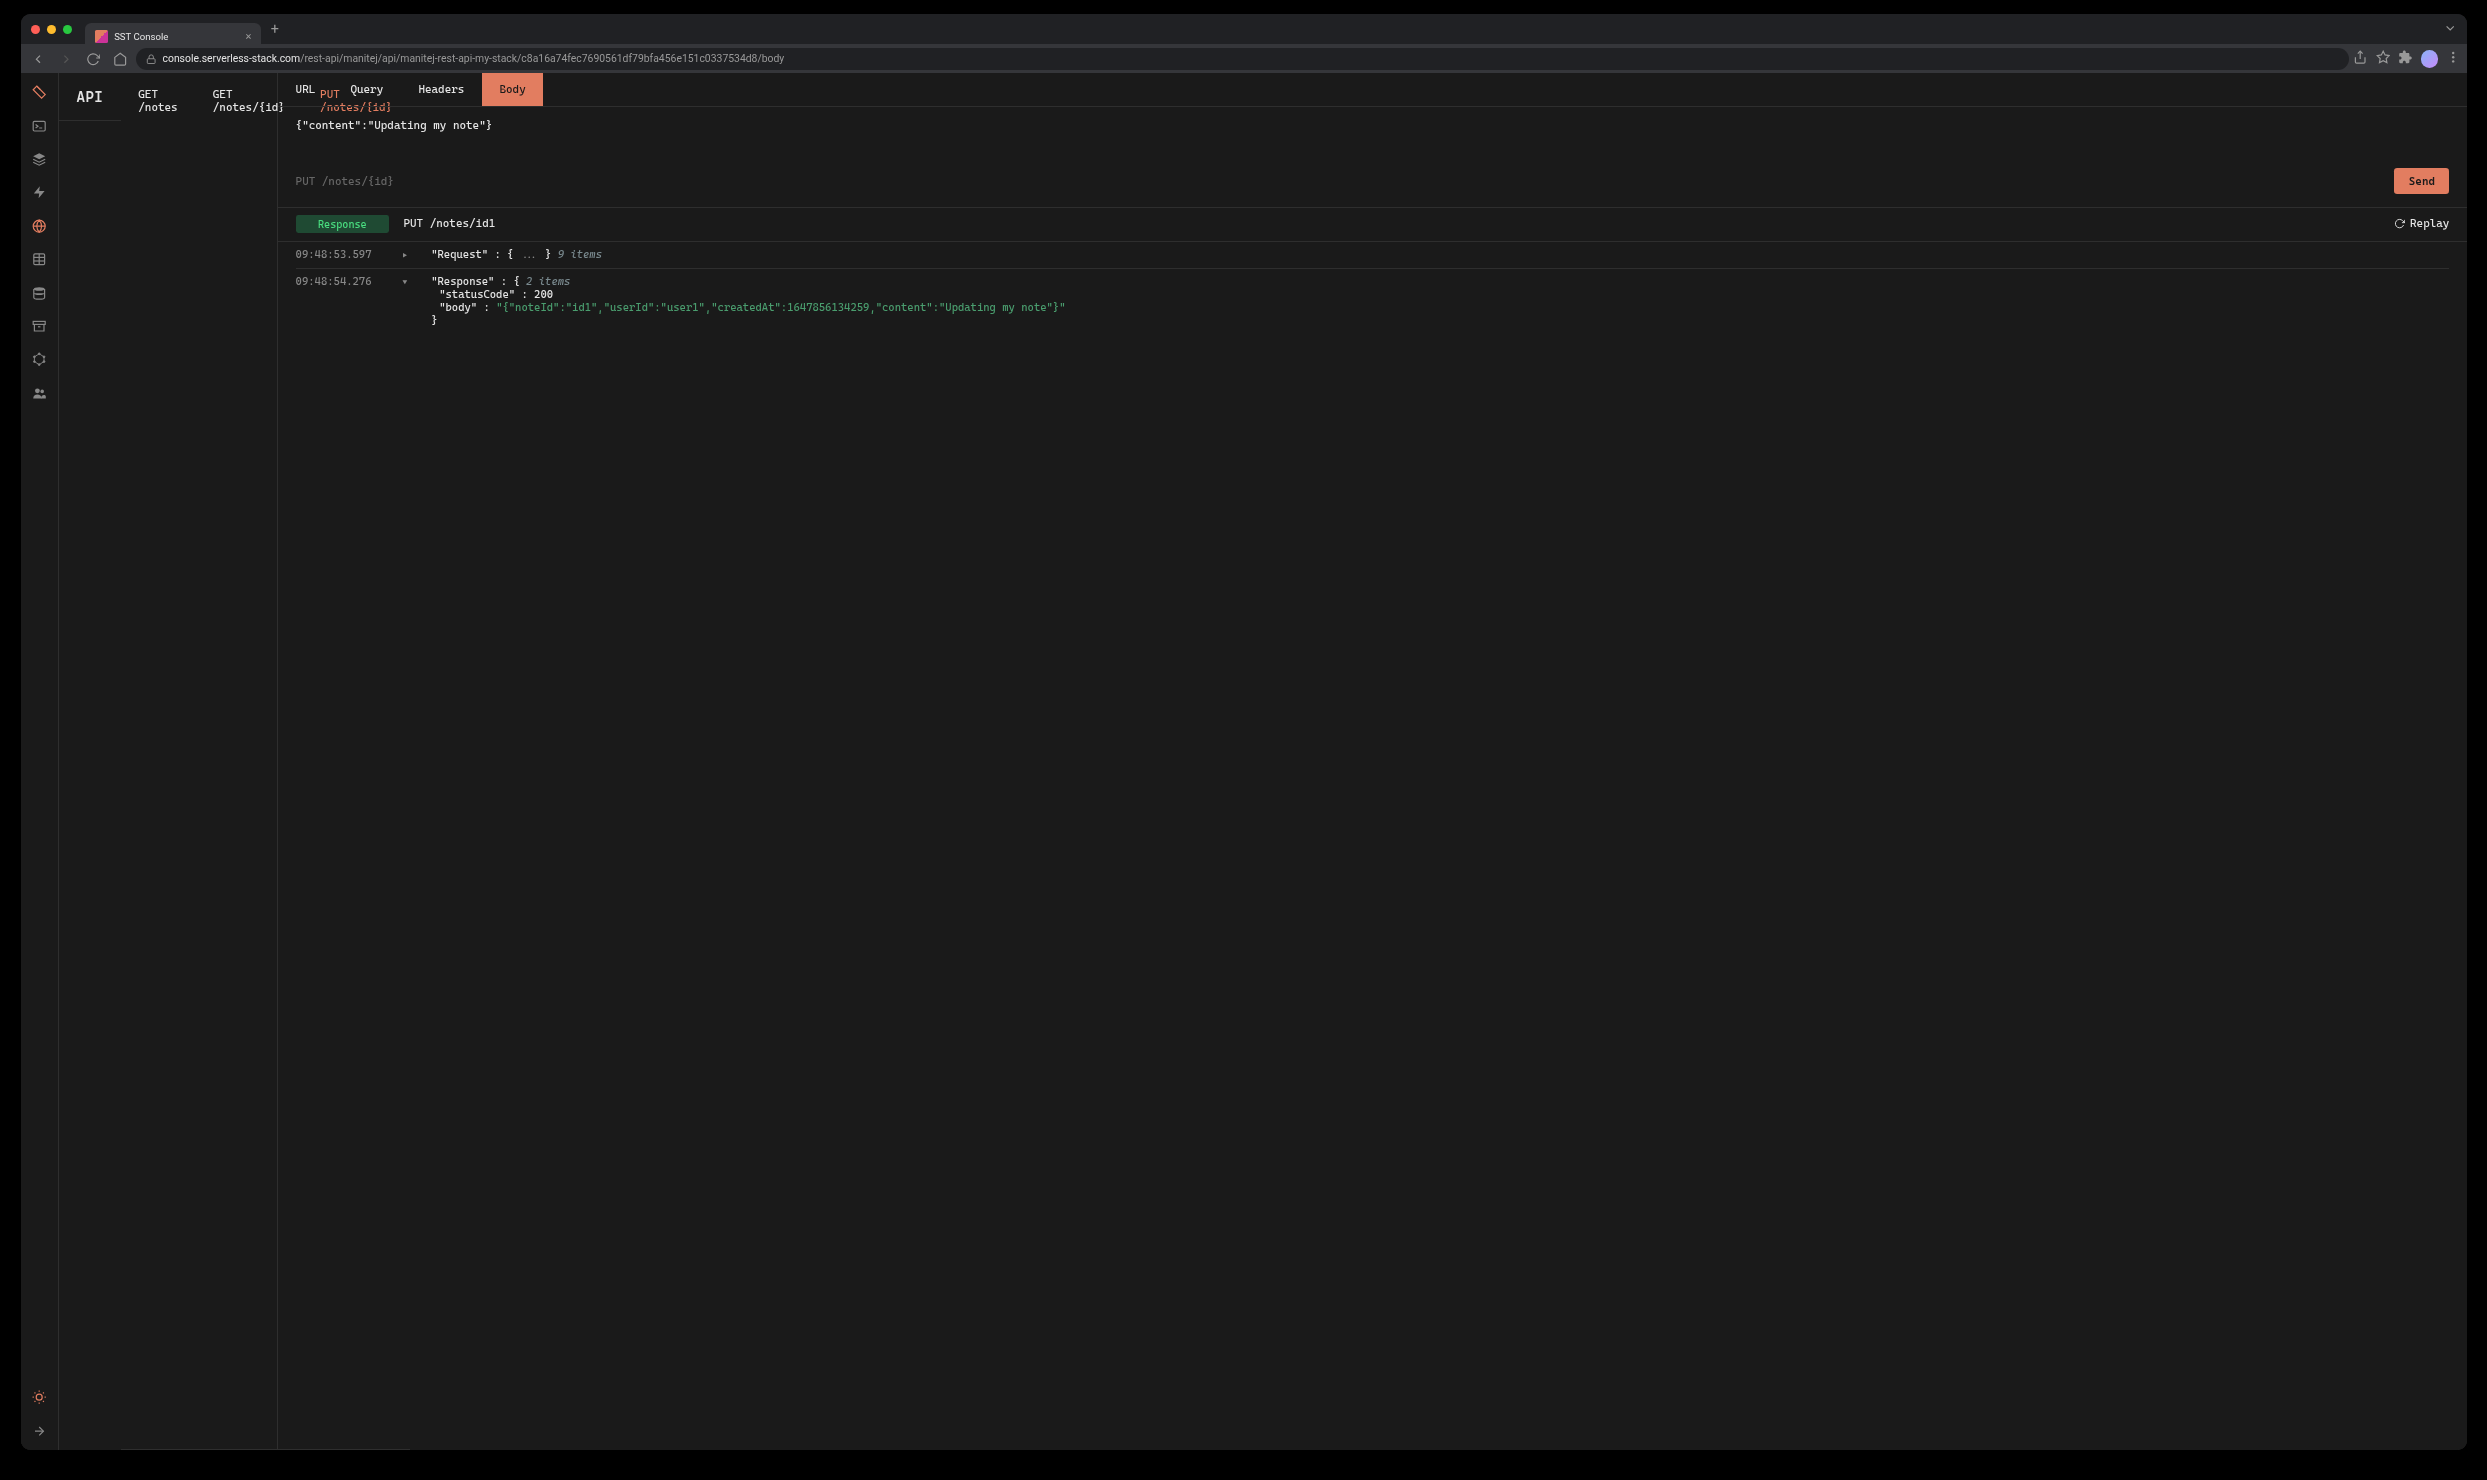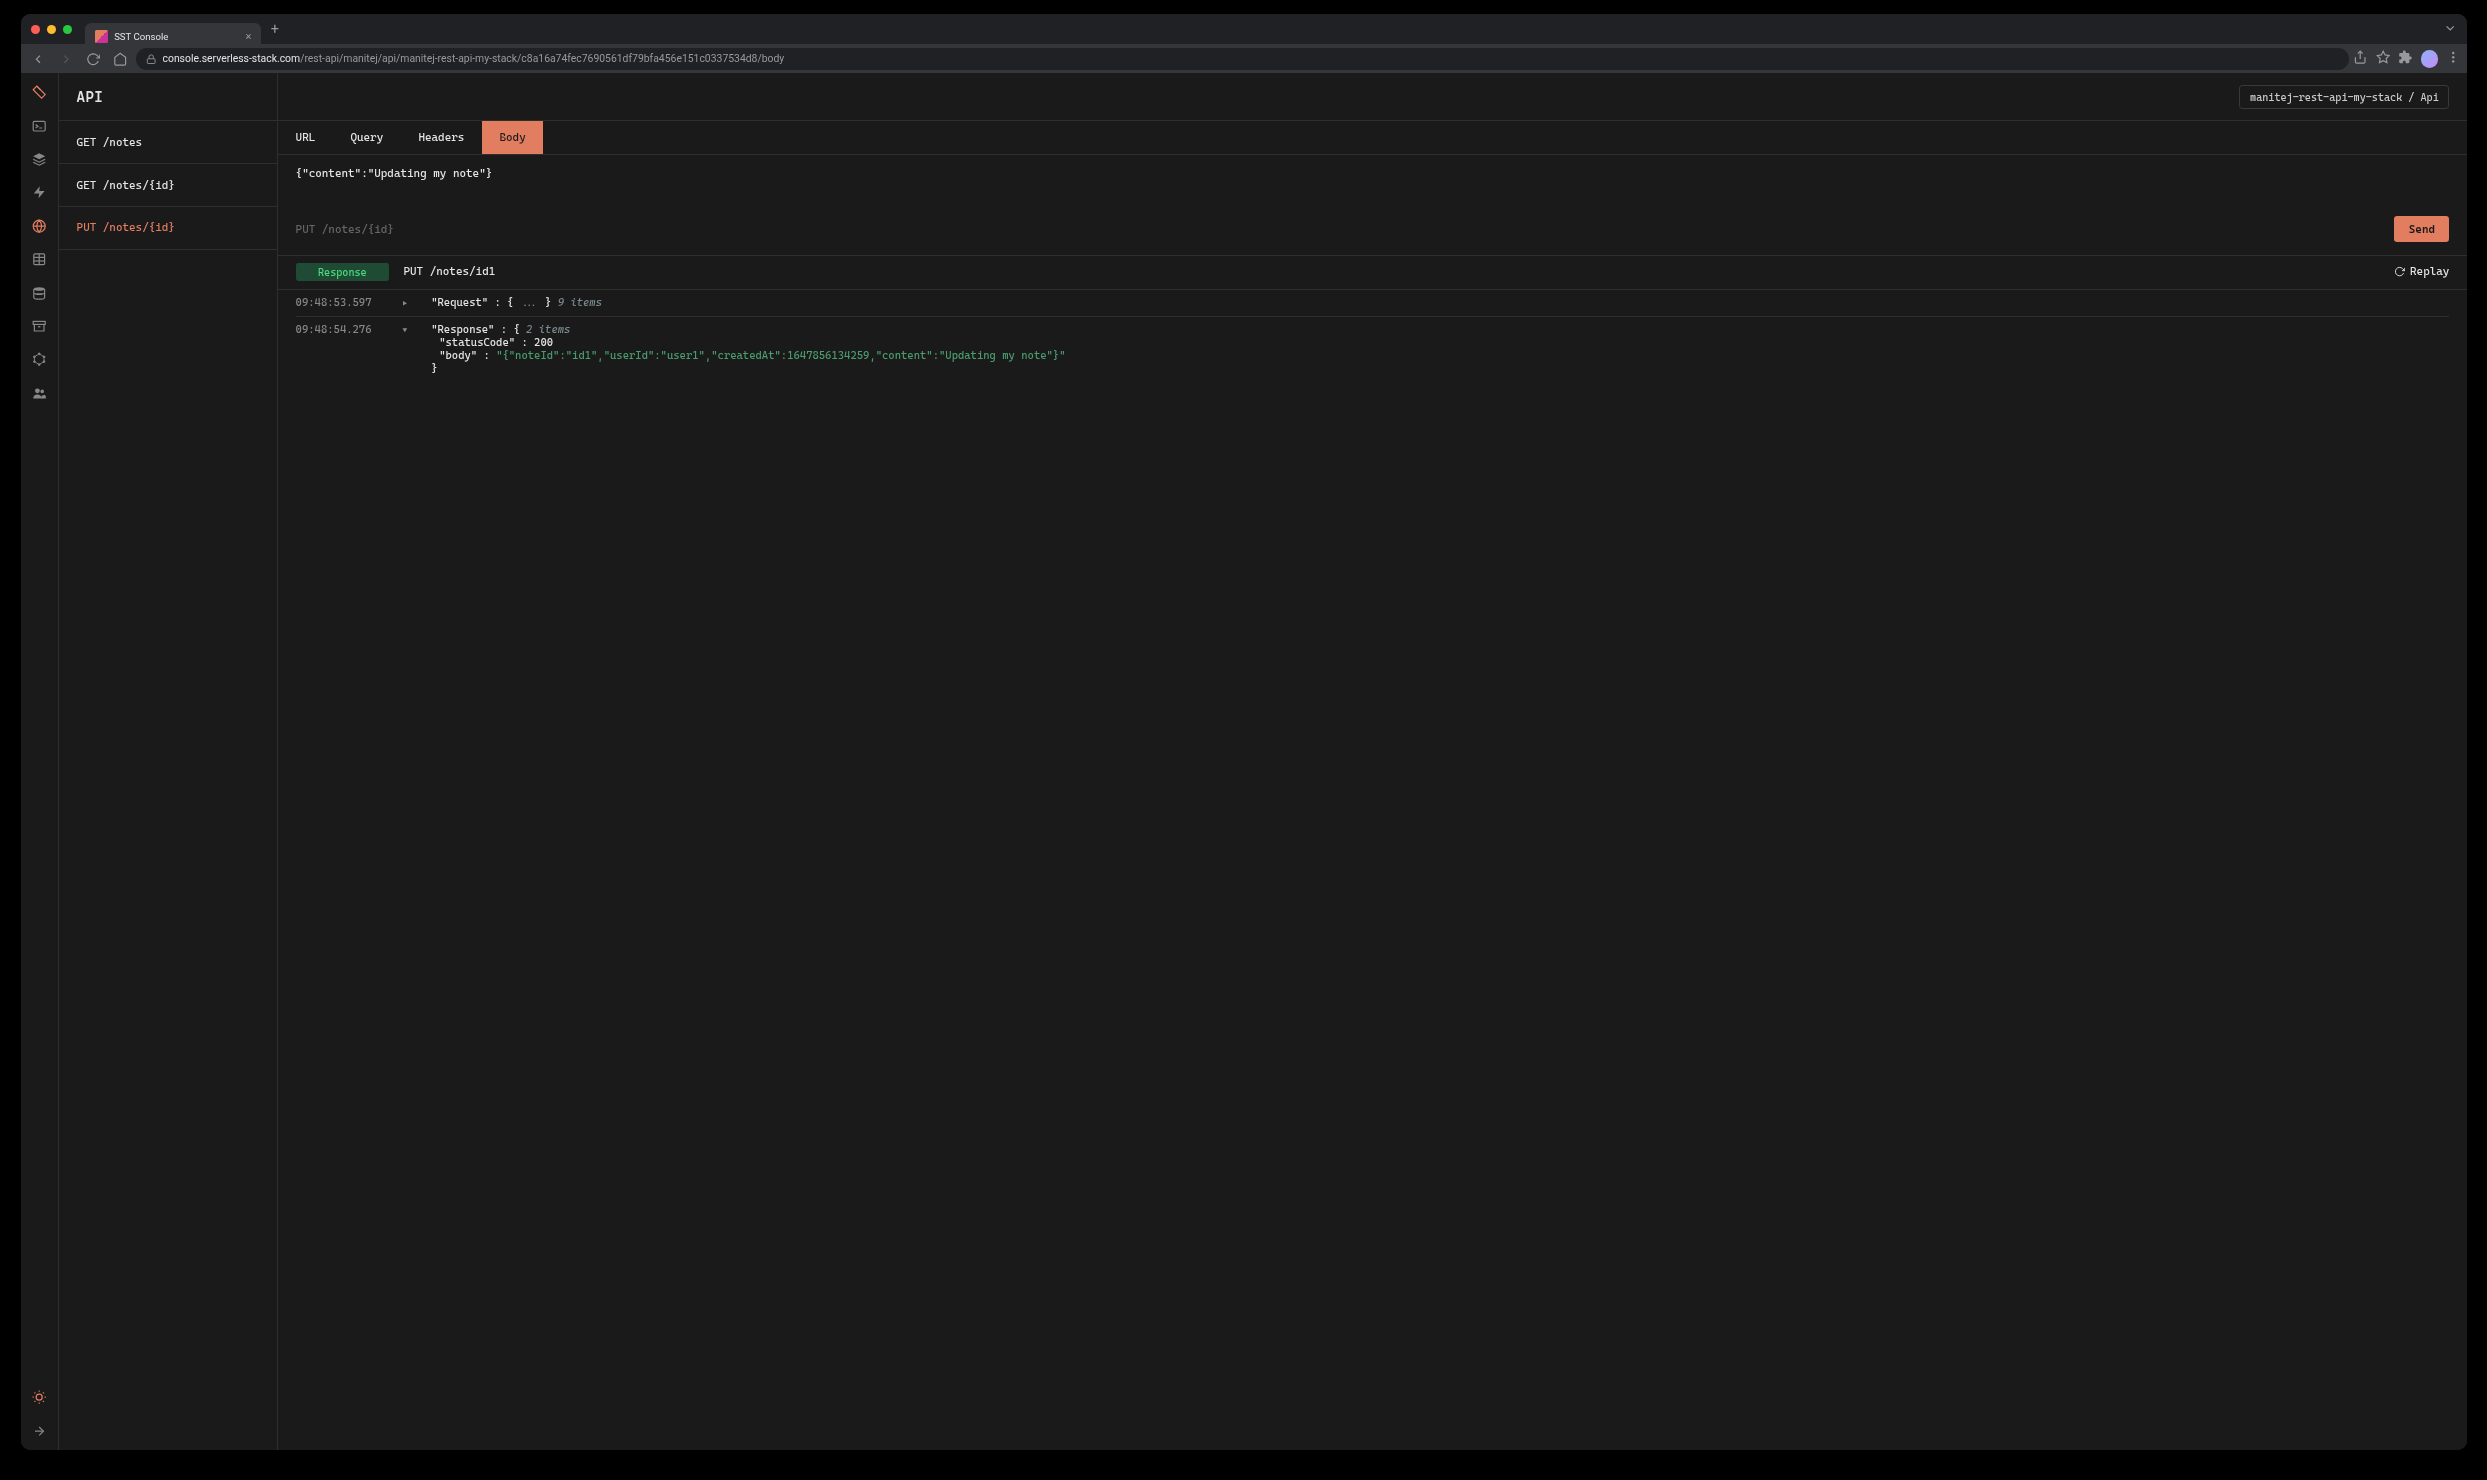--- a/index.html
+++ b/index.html
@@ -114,21 +114,21 @@
       cursor: pointer;
     }
     .iconbar-btn.active { color: #e27d60; }
     .iconbar-spacer { flex: 1; }
     
     .sidebar {
       width: 219px;
       background: #1a1a1a;
       border-right: 0.8px solid #2e2e2e;
       display: flex;
-      flex-direction: column;
+      flex-direction: row;
     }
     .sidebar-header {
       height: 48px;
       display: flex;
       align-items: center;
       padding: 0 17.6px;
       border-bottom: 0.8px solid #2e2e2e;
     }
     .sidebar-header h1 { font-size: 14.4px; font-weight: 600; letter-spacing: 0.4px; }
     .endpoint-item {
@@ -436,23 +436,20 @@
     <div class="sidebar">
       <div class="sidebar-header">
         <h1 class="mono">API</h1>
       </div>
       <div class="endpoint-item mono">GET /notes</div>
       <div class="endpoint-item mono">GET /notes/{id}</div>
       <div class="endpoint-item mono active">PUT /notes/{id}</div>
     </div>
 
     <div class="main">
-      <div class="main-header">
-        <div class="breadcrumb mono">manitej-rest-api-my-stack / Api</div>
-      </div>
 
       <div class="tabs-row">
         <div class="tab-btn mono">URL</div>
         <div class="tab-btn mono">Query</div>
         <div class="tab-btn mono">Headers</div>
         <div class="tab-btn mono active">Body</div>
       </div>
 
       <div class="body-area mono">{"content":"Updating my note"}</div>
 

